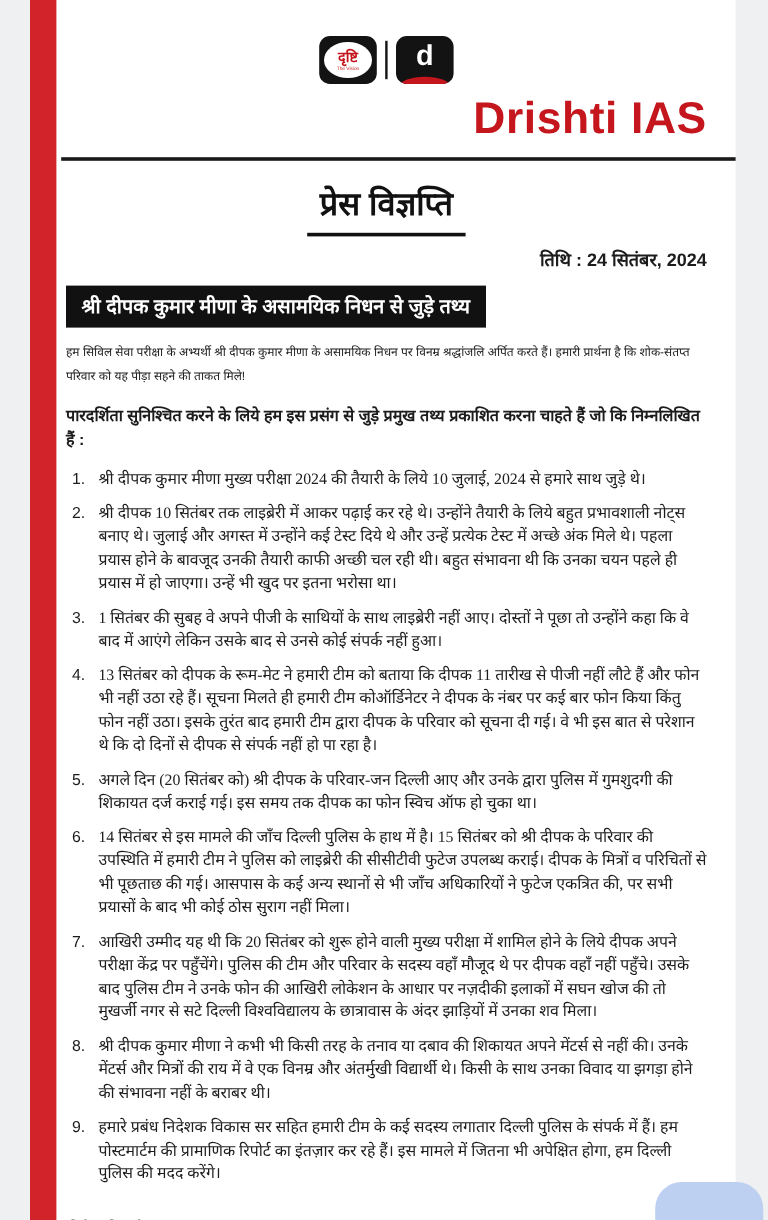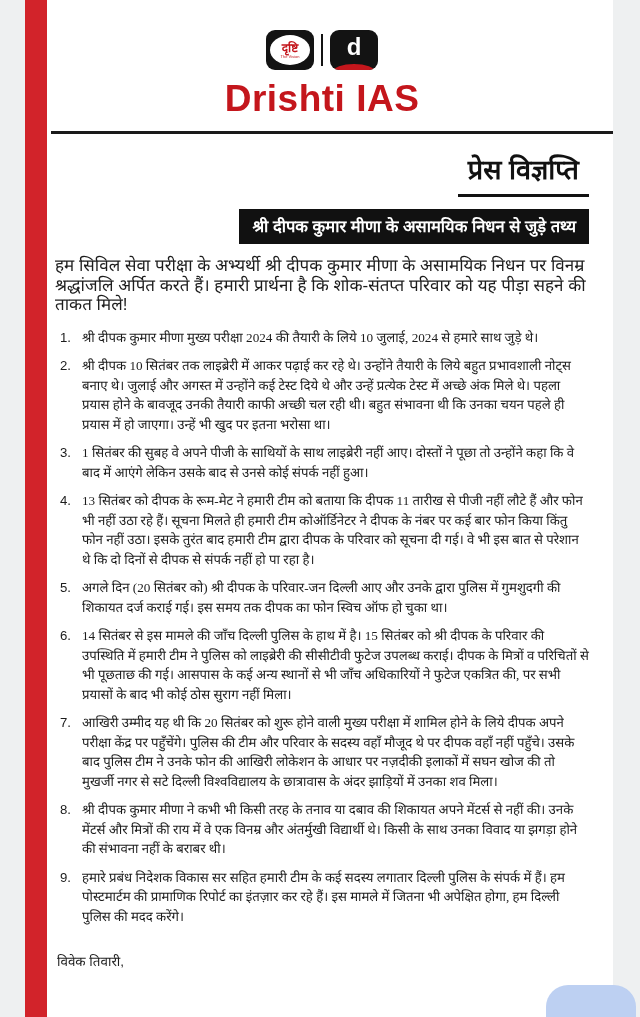--- a/index.html
+++ b/index.html
@@ -32,38 +32,38 @@
   }
   .logo-ellipse .hin { color:var(--brand-red,#c4161c); font-weight:bold; font-size:12px; }
   .logo-ellipse .sub { color:var(--brand-red,#c4161c); font-size:4px; margin-top:1px; }
   .logo-divider { width:2px; height:32px; background:#131313; }
   .logo-d { color:#fff; font-weight:bold; font-size:24px; line-height:1; margin-top:-6px; }
   .logo-swoosh {
     position:absolute; bottom:-10px; left:3px; width:42px; height:16px;
     background:var(--brand-red,#c4161c); border-radius:50% 50% 0 0;
   }
   .brand-title {
-    text-align:center; color:var(--brand-red,#c4161c);
+    text-align:right; color:var(--brand-red,#c4161c);
     font-size:37px; font-weight:bold; letter-spacing:.5px;
     margin-top:8px;
   }
   .header-divider { height:3px; background:#1a1a1a; margin:11px -24px 0 -4px; }
-  .doc-title-wrap { text-align:right; margin-top:16px; }
+  .doc-title-wrap { text-align:center; margin-top:16px; }
   .doc-title {
     display:inline-block; font-size:27px; font-weight:bold; color:#111;
     border-bottom:3px solid #111; padding:0 10px 7px 10px;
   }
   .date-line { text-align:right; font-size:15px; font-weight:bold; margin-top:9px; }
-  .banner-wrap { text-align:right; margin-top:12px; }
+  .banner-wrap { text-align:left; margin-top:12px; }
   .banner {
     display:inline-block; background:#111; color:#fff;
     font-size:16.5px; font-weight:bold; padding:5px 13px 7px 13px;
   }
   
-  .intro { font-size:17px; line-height:19.5px; margin-top:12px; }
+  .intro { font-size:10px; line-height:19.5px; margin-top:12px; }
   .lead  { font-size:13.4px; line-height:19.5px; margin-top:13px; font-weight:bold; }
   ol.facts { list-style:none; margin-top:13px; }
   ol.facts li { display:flex; font-size:13.2px; line-height:19.5px; margin-bottom:9px; }
   ol.facts .num { flex:0 0 27px; padding-left:5px; }
   ol.facts .txt { flex:1;font-family:Liberation Serif, serif; }
   .signature { margin-top:26px; font-size:13.4px; line-height:19px; padding-left:2px; }
   .blue-blob {
     position:absolute; right:4px; bottom:-24px; width:90px; height:56px;
     background:var(--overlay-blue,#b9cdf1); border-radius:22px; opacity:.95;
   }
@@ -90,27 +90,29 @@
   </div>
 
   <h1 class="brand-title">Drishti IAS</h1>
 
   <div class="header-divider"></div>
 
   <div class="doc-title-wrap">
     <h2 class="doc-title">प्रेस विज्ञप्ति</h2>
   </div>
 
+  <div class="date-line">तिथि : 24 सितंबर, 2024</div>
 
   <div class="banner-wrap">
     <div class="banner">श्री दीपक कुमार मीणा के असामयिक निधन से जुड़े तथ्य</div>
   </div>
 
   <p class="intro">हम सिविल सेवा परीक्षा के अभ्यर्थी श्री दीपक कुमार मीणा के असामयिक निधन पर विनम्र श्रद्धांजलि अर्पित करते हैं। हमारी प्रार्थना है कि शोक-संतप्त परिवार को यह पीड़ा सहने की ताकत मिले!</p>
 
+  <p class="lead">पारदर्शिता सुनिश्चित करने के लिये हम इस प्रसंग से जुड़े प्रमुख तथ्य प्रकाशित करना चाहते हैं जो कि निम्नलिखित हैं :</p>
 
   <ol class="facts">
       <li>
         <span class="num">1.</span>
         <span class="txt">श्री दीपक कुमार मीणा मुख्य परीक्षा 2024 की तैयारी के लिये 10 जुलाई, 2024 से हमारे साथ जुड़े थे।</span>
       </li>
       <li>
         <span class="num">2.</span>
         <span class="txt">श्री दीपक 10 सितंबर तक लाइब्रेरी में आकर पढ़ाई कर रहे थे। उन्होंने तैयारी के लिये बहुत प्रभावशाली नोट्स बनाए थे। जुलाई और अगस्त में उन्होंने कई टेस्ट दिये थे और उन्हें प्रत्येक टेस्ट में अच्छे अंक मिले थे। पहला प्रयास होने के बावजूद उनकी तैयारी काफी अच्छी चल रही थी। बहुत संभावना थी कि उनका चयन पहले ही प्रयास में हो जाएगा। उन्हें भी खुद पर इतना भरोसा था।</span>
       </li>

